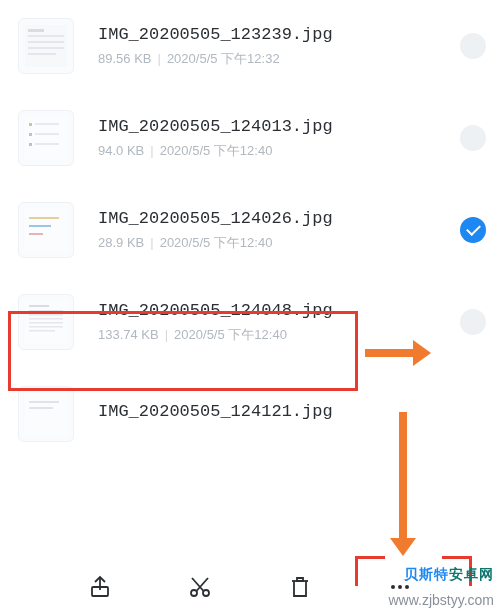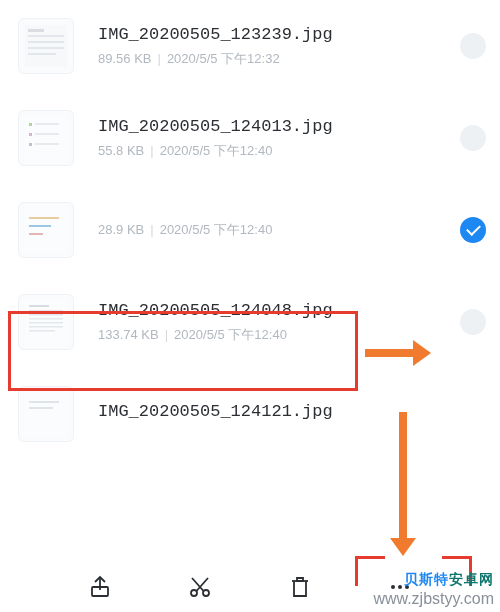--- a/index.html
+++ b/index.html
@@ -169,23 +169,23 @@
     z-index: 20;
   }
   .watermark .wt {
     font-size: 14px;
     font-weight: 700;
     letter-spacing: 1px;
   }
   .watermark .wt .b { color: #1e88f2; text-align: right; }
   .watermark .wt .o { color: #0f766e; }
   .watermark .wu {
-    font-size: 16px;
+    font-size: 14px;
     color: #8a9099;
-    margin-top: 1px;
+    margin-top: 8px;
   }
 </style>
 </head>
 <body>
 
 <div class="list">
 
   <div class="row">
     <div class="thumb doc">
       <svg viewBox="0 0 46 46">
@@ -215,36 +215,37 @@
           <rect x="12" y="8" width="24" height="2" fill="#e6eaef"></rect>
           <rect x="6" y="18" width="3" height="3" fill="#d6b4d2"></rect>
           <rect x="12" y="18" width="24" height="2" fill="#e6eaef"></rect>
           <rect x="6" y="28" width="3" height="3" fill="#b4c4d2"></rect>
           <rect x="12" y="28" width="24" height="2" fill="#e6eaef"></rect>
         </svg>
     </div>
     <div class="meta">
       <div class="fname">IMG_20200505_124013.jpg</div>
       <div class="sub">
-        <span>55.8 KB</span><span class="sep">|</span><span>2020/5/5 下午12:40</span>
+        <span>94.0 KB</span><span class="sep">|</span><span>2020/5/5 下午12:40</span>
       </div>
     </div>
     <div class="radio"></div>
   </div>
 
   <div class="row">
     <div class="thumb doc">
       <svg viewBox="0 0 46 46">
           <rect x="2" y="2" width="42" height="42" fill="#fbfcfd"></rect>
           <rect x="6" y="10" width="30" height="2" fill="#e6ce9c"></rect>
           <rect x="6" y="18" width="22" height="2" fill="#9cc6e6"></rect>
           <rect x="6" y="26" width="14" height="2" fill="#e6b4b4"></rect>
         </svg>
     </div>
     <div class="meta">
+      <div class="fname">IMG_20200505_124026.jpg</div>
       <div class="sub">
         <span>28.9 KB</span><span class="sep">|</span><span>2020/5/5 下午12:40</span>
       </div>
     </div>
     <div class="radio checked"></div>
   </div>
 
   <div class="row">
     <div class="thumb doc">
       <svg viewBox="0 0 46 46">

